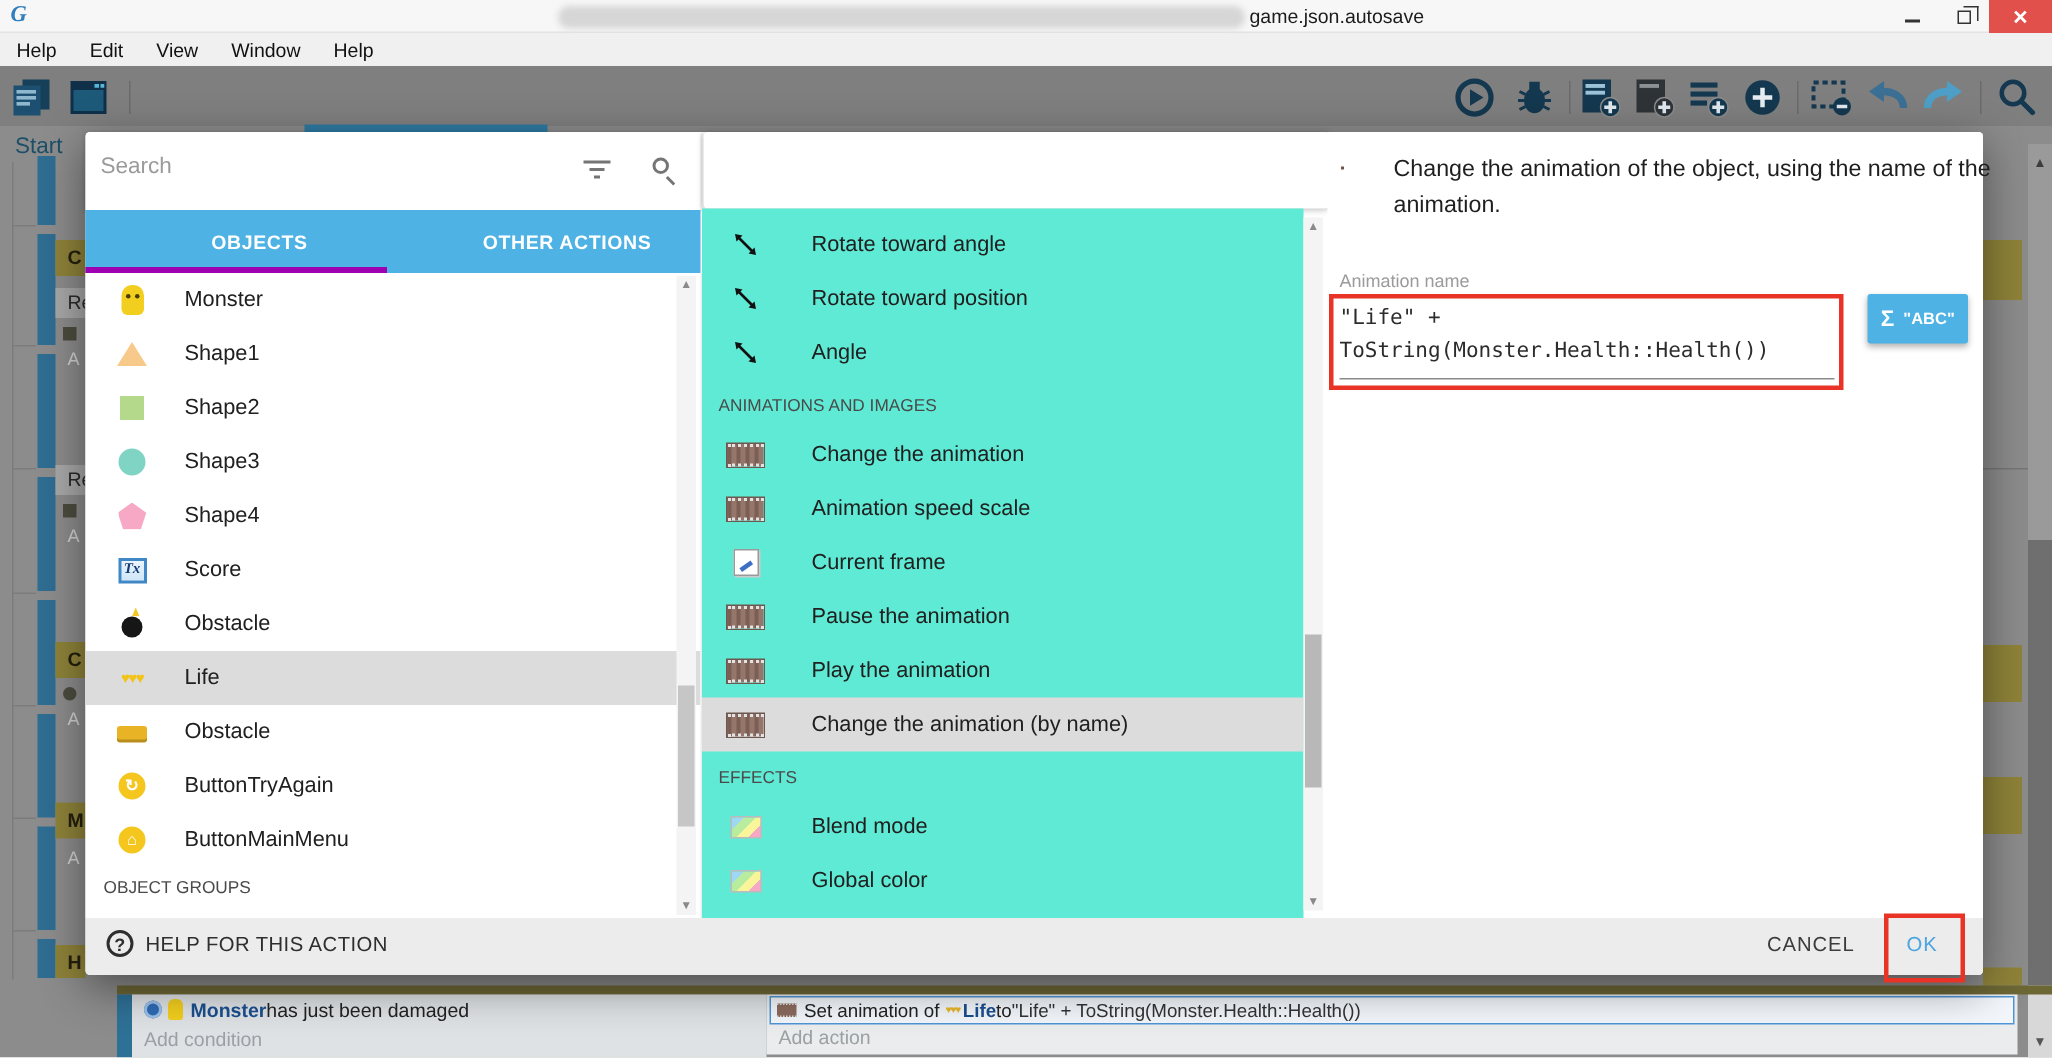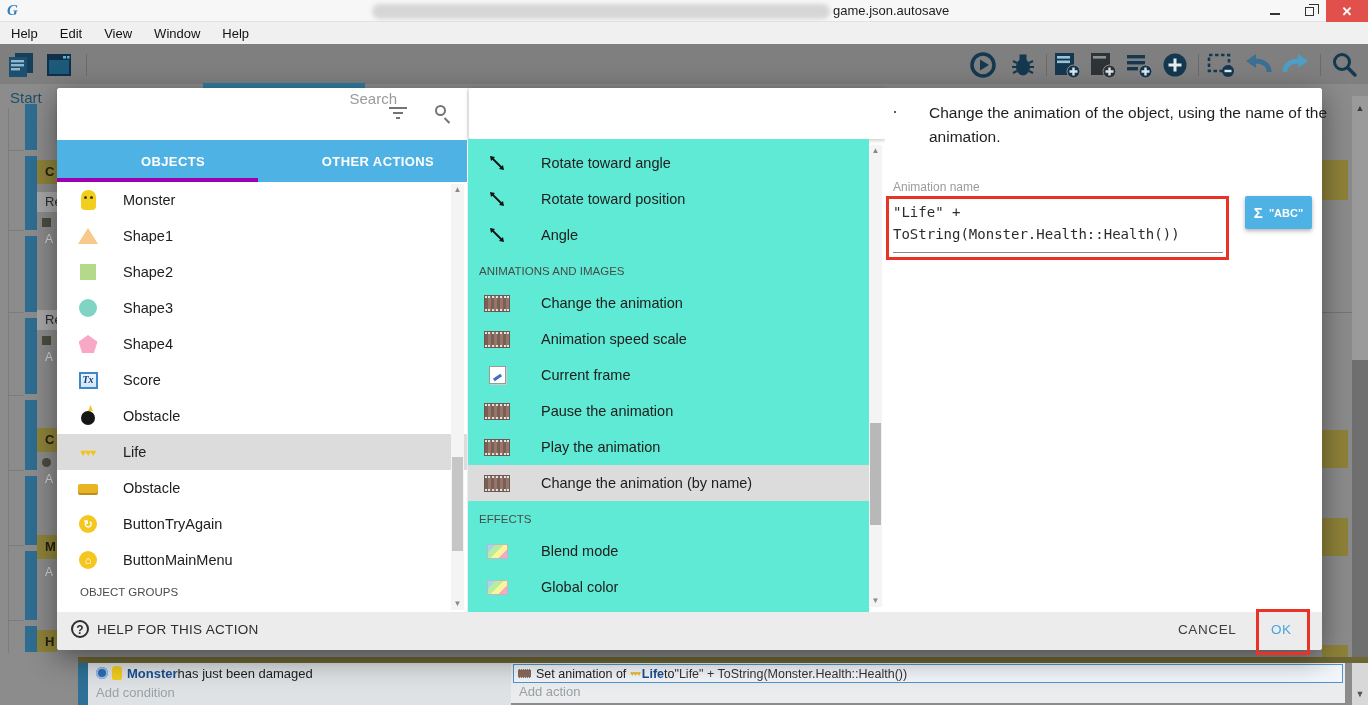--- a/index.html
+++ b/index.html
@@ -61,38 +61,38 @@
   .mini-film { width:13px; height:9px; background:#8a6a5e; border-top:1.5px dotted #ddd; border-bottom:1.5px dotted #ddd; margin-right:5px; flex:none; }
   .mini-hearts { font-size:7px; color:#e8b62a; margin:0 2px 0 4px; letter-spacing:-1px; }
 
   
   .dialog { position:absolute; left:57px; top:88px; width:1265px; height:562px; background:#fff; border-radius:3px; box-shadow:0 8px 30px rgba(0,0,0,.45); }
 
   
   .search-left { position:absolute; left:0; top:0; width:410px; height:52px; background:#fff; border-radius:3px 0 0 0; box-shadow:0 1px 3px rgba(0,0,0,.18); }
   .search-input { position:absolute; border:none; outline:none; font-size:15px; color:#444; background:transparent; }
   .search-input::placeholder { color:#9a9a9a; }
-  .si-left { left:10px; top:2px; width:330px;text-align:right; }
+  .si-left { left:10px; top:14px; width:330px; }
   .icon-filter { position:absolute; left:332px; top:19px; width:18px; height:14px; }
   .icon-filter i { position:absolute; display:block; height:2px; background:#757575; }
   .icon-filter i:nth-child(1){ left:0; top:0; width:18px; }
   .icon-filter i:nth-child(2){ left:4px; top:5px; width:10px; }
   .icon-filter i:nth-child(3){ left:7px; top:10px; width:4px; }
   .icon-mag { position:absolute; width:11px; height:11px; border:2px solid #757575; border-radius:50%; }
   .icon-mag::after { content:""; position:absolute; left:9px; top:10px; width:2px; height:7px; background:#757575; transform:rotate(-45deg); }
   .mag-left { left:378px; top:17px; }
   .tabs { position:absolute; left:0; top:52px; width:410px; height:42px; background:#4fb2e5; display:flex; }
   .tab { flex:1; display:flex; align-items:center; justify-content:center; color:#fff; font-size:13px; font-weight:bold; letter-spacing:.4px;margin-left:27px; }
   .tab-underline { position:absolute; left:0; top:90px; width:201px; height:4px; background:#9c00b0; }
   .obj-list { position:absolute; left:0; top:94px; width:410px; height:430px; background:#fff; overflow:hidden; }
   .obj-row { display:flex; align-items:center; height:36px; padding-left:19px; }
   .obj-row.selected { background:#dcdcdc; }
   .obj-ic { width:24px; display:flex; justify-content:center; flex:none; }
   .obj-label { margin-left:23px; font-size:14.5px; color:#202020; }
-  .group-header { padding:8px 0 0 23px; font-size:11.5px; color:#4a4a4a; }
+  .group-header { padding:8px 0 0 12px; font-size:11.5px; color:#4a4a4a; }
 
   
   .oi-monster { width:15px; height:20px; background:#f2ce1e; border-radius:7px 7px 4px 4px; position:relative; }
   .oi-monster::before { content:""; position:absolute; top:6px; left:3px; width:3px; height:3px; border-radius:50%; background:#4a3b00; box-shadow:6px 0 0 #4a3b00; }
   .oi-triangle { width:0; height:0; border-left:10px solid transparent; border-right:10px solid transparent; border-bottom:16px solid #f7c98a; }
   .oi-square { width:16px; height:16px; background:#b5d98a; }
   .oi-circle { width:18px; height:18px; border-radius:50%; background:#7fd4c4; }
   .oi-pentagon { width:19px; height:18px; background:#f7a8c4; clip-path:polygon(50% 0,100% 38%,81% 100%,19% 100%,0 38%); }
   .oi-score { width:19px; height:17px; background:linear-gradient(#eaf4fd,#cfe6f8); border:2px solid #3f87c5; color:#143a78; font:italic bold 10px "Liberation Serif", serif; text-align:center; line-height:12px; }
   .oi-score::before { content:"Tx"; }

